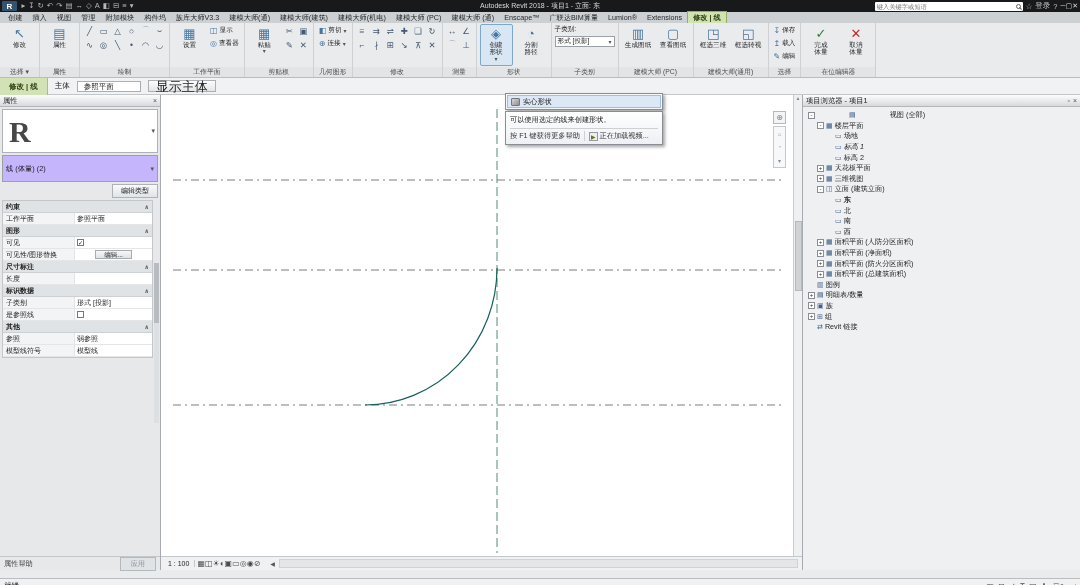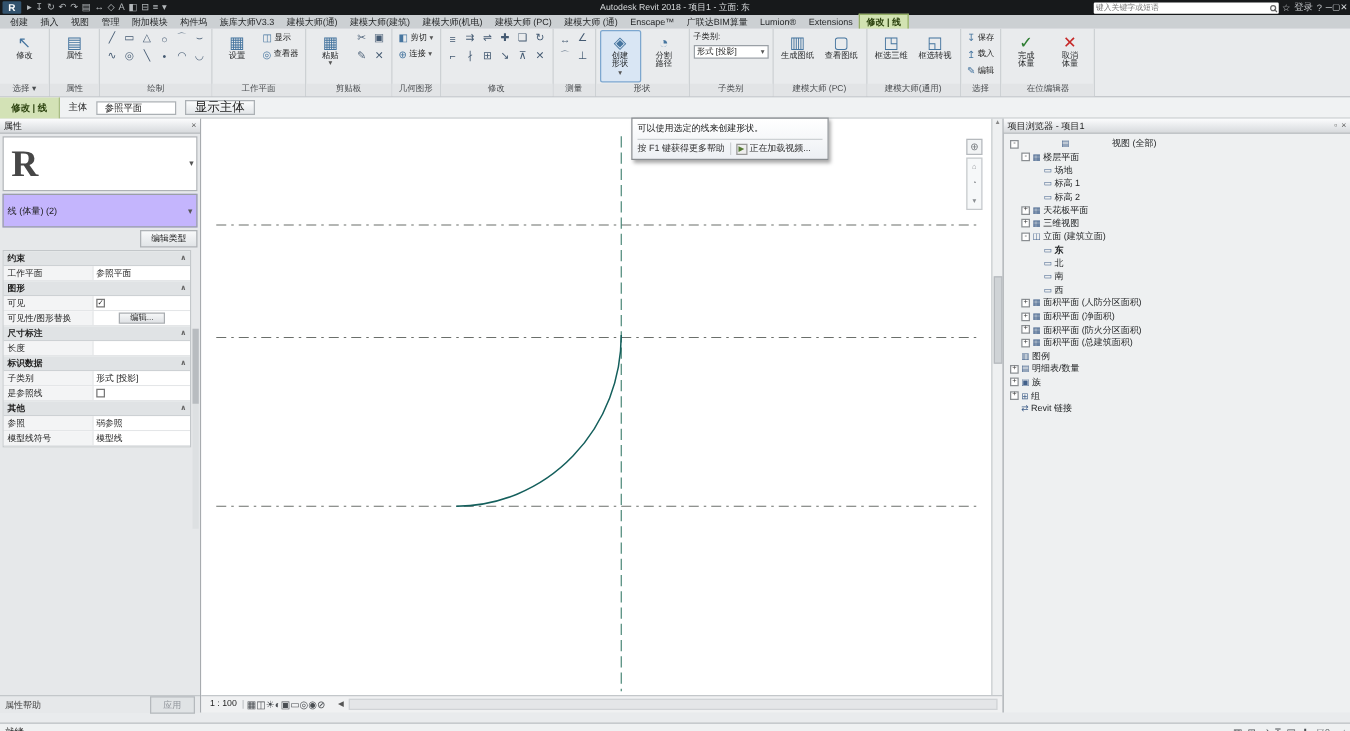--- a/index.html
+++ b/index.html
@@ -51,21 +51,21 @@
     align-items:center;justify-content:space-between;padding:0 2px}
   .combo-lab{width:60px;height:11px;font-size:6.6px;display:flex;align-items:center}
 
   
   #optionsbar{left:0;top:78px;width:1080px;height:17px;background:#f0f2f3;border-bottom:1px solid #c3c7ca;
     display:flex;align-items:center;gap:7px}
   .opt-chip{height:17px;line-height:17px;padding:0 9px;background:#d3e2b6;border-right:1px solid #a9bd85;
     font-size:7.5px;font-weight:bold;color:#2c430f}
   .opt-label{font-size:7.5px}
   .opt-value{font-size:7.5px;background:#fff;border:1px solid #abb0b4;padding:0 6px;height:11px;line-height:10px;min-width:64px}
-  .opt-btn{font-size:10px;border:1px solid #abb0b4;background:linear-gradient(#fbfcfc,#e3e6e9);padding:0 7px;height:12px;line-height:11px}
+  .opt-btn{font-size:13px;border:1px solid #abb0b4;background:linear-gradient(#fbfcfc,#e3e6e9);padding:0 7px;height:12px;line-height:11px}
 
   
   .panel-head{height:12px;background:linear-gradient(#fbfcfd,#d7dadd);border-bottom:1px solid #b3b7ba;
     display:flex;align-items:center;padding:0 3px;font-size:7.3px}
   .ph-btns{margin-left:auto;display:flex;gap:3px;color:#555;font-size:7px}
 
   #props{left:0;top:95px;width:161px;height:475px;background:#e6e8ea;border-right:1px solid #a7abaf}
   .type-box{margin:2px 2px 0;height:44px;background:#fff;border:1px solid #aeb2b6;position:relative}
   .type-r{position:absolute;left:6px;top:1px;font-family:"Liberation Serif","DejaVu Serif",serif;
     font-size:30px;line-height:42px;color:#474747;font-weight:bold}
@@ -525,21 +525,21 @@
         <div class="tree-row" style="padding-left: 12px;">
           <span class="exp">-</span>
           <span class="ticon">▦</span>
           <span class="ttext">楼层平面</span>
         </div>
         <div class="tree-row" style="padding-left: 21px;">
           <span class="exp-sp"></span>
           <span class="ticon">▭</span>
           <span class="ttext">场地</span>
         </div>
-        <div class="tree-row" style="padding-left: 21px;">
+        <div class="tree-row" style="padding-left: 21px; font-style: italic;">
           <span class="exp-sp"></span>
           <span class="ticon">▭</span>
           <span class="ttext">标高 1</span>
         </div>
         <div class="tree-row" style="padding-left: 21px;">
           <span class="exp-sp"></span>
           <span class="ticon">▭</span>
           <span class="ttext">标高 2</span>
         </div>
         <div class="tree-row" style="padding-left: 12px;">
@@ -631,20 +631,26 @@
       <span id="sbicons"><span style="margin-left: 4px;">▦</span><span style="margin-left: 4px;">⊞</span><span style="margin-left: 4px;">⇄</span><span style="margin-left: 4px;">⊼</span><span style="margin-left: 4px;">◱</span><span style="margin-left: 4px;">✚</span></span>
       <span class="sb-filter">
         <span>▽</span>
           <span>0</span>
       </span>
       <span class="grip">◢</span>
     </span>
   </div>
 
   <div id="dropdown">
+    <div class="dd-menu">
+      <div class="dd-item">
+        <span class="dd-ic"></span>
+        <span>实心形状</span>
+      </div>
+    </div>
     <div class="dd-tip">
       <div class="dd-desc">可以使用选定的线来创建形状。</div>
       <div class="dd-foot">
         <span>按 F1 键获得更多帮助</span>
         <span class="dd-vid">
           <span class="vid-ic">▶</span>
           <span>正在加载视频...</span>
         </span>
       </div>
     </div>

